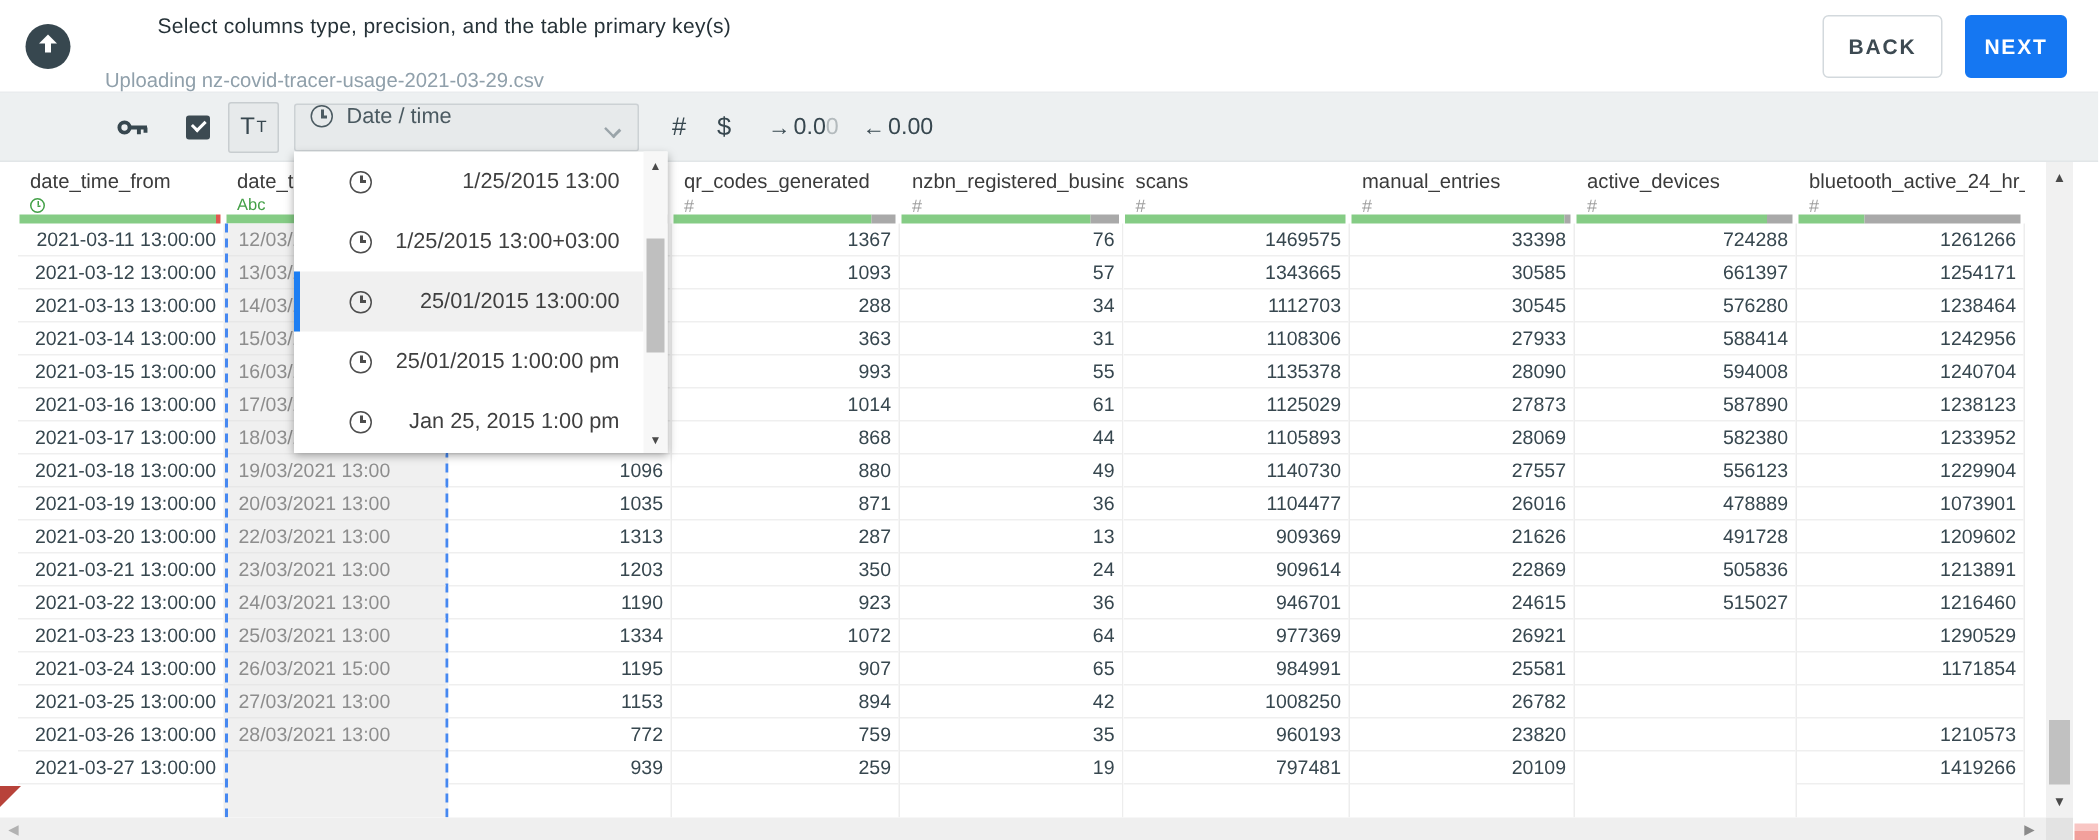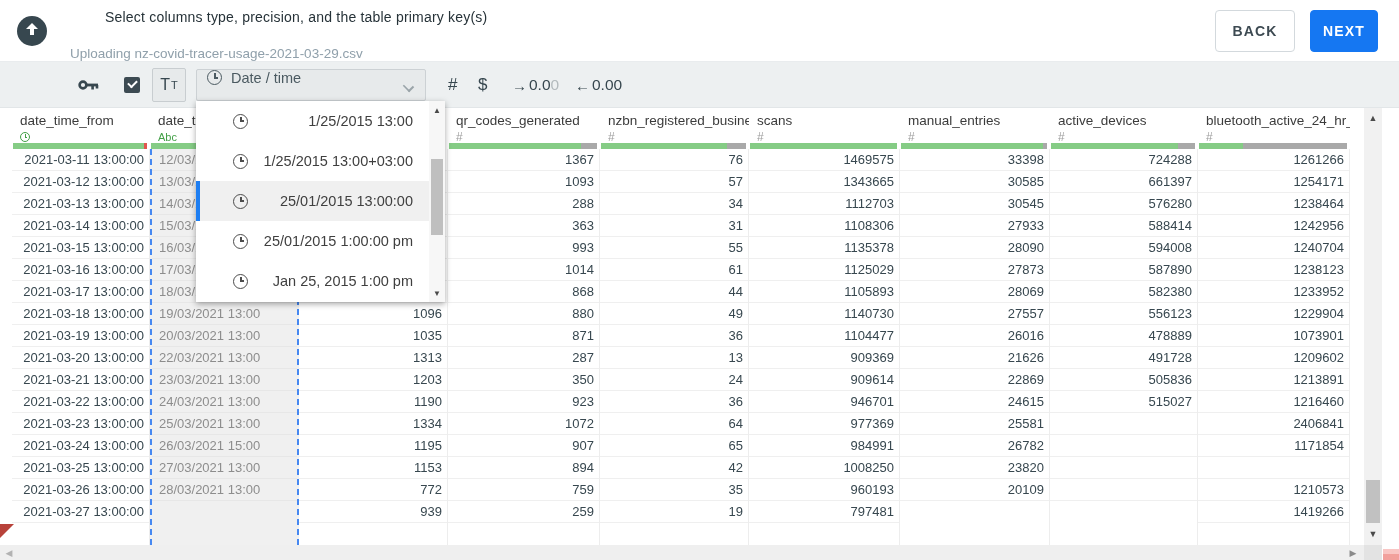--- a/index.html
+++ b/index.html
@@ -327,20 +327,21 @@
           <div class="cell right">30545</div>
           <div class="cell right">27933</div>
           <div class="cell right">28090</div>
           <div class="cell right">27873</div>
           <div class="cell right">28069</div>
           <div class="cell right">27557</div>
           <div class="cell right">26016</div>
           <div class="cell right">21626</div>
           <div class="cell right">22869</div>
           <div class="cell right">24615</div>
+          <div class="cell right">26921</div>
           <div class="cell right">25581</div>
           <div class="cell right">26782</div>
           <div class="cell right">23820</div>
           <div class="cell right">20109</div>
         </div>
       </div>
       <div class="col" style="width: 148px;">
         <div class="col-header">
           <div class="col-name">active_devices</div>
           <div class="col-glyph glyph-hash">#</div>
@@ -383,21 +384,21 @@
           <div class="cell right">1238464</div>
           <div class="cell right">1242956</div>
           <div class="cell right">1240704</div>
           <div class="cell right">1238123</div>
           <div class="cell right">1233952</div>
           <div class="cell right">1229904</div>
           <div class="cell right">1073901</div>
           <div class="cell right">1209602</div>
           <div class="cell right">1213891</div>
           <div class="cell right">1216460</div>
-          <div class="cell right">2406841</div>
+          <div class="cell right">1290529</div>
           <div class="cell right">1171854</div>
           <div class="cell right"></div>
           <div class="cell right">1210573</div>
           <div class="cell right">1419266</div>
         </div>
       </div>
       <div class="col spacer" style="width: 14px;">
         <div class="col-header">
           <div class="col-name"></div>
           <div class="col-glyph"></div>

